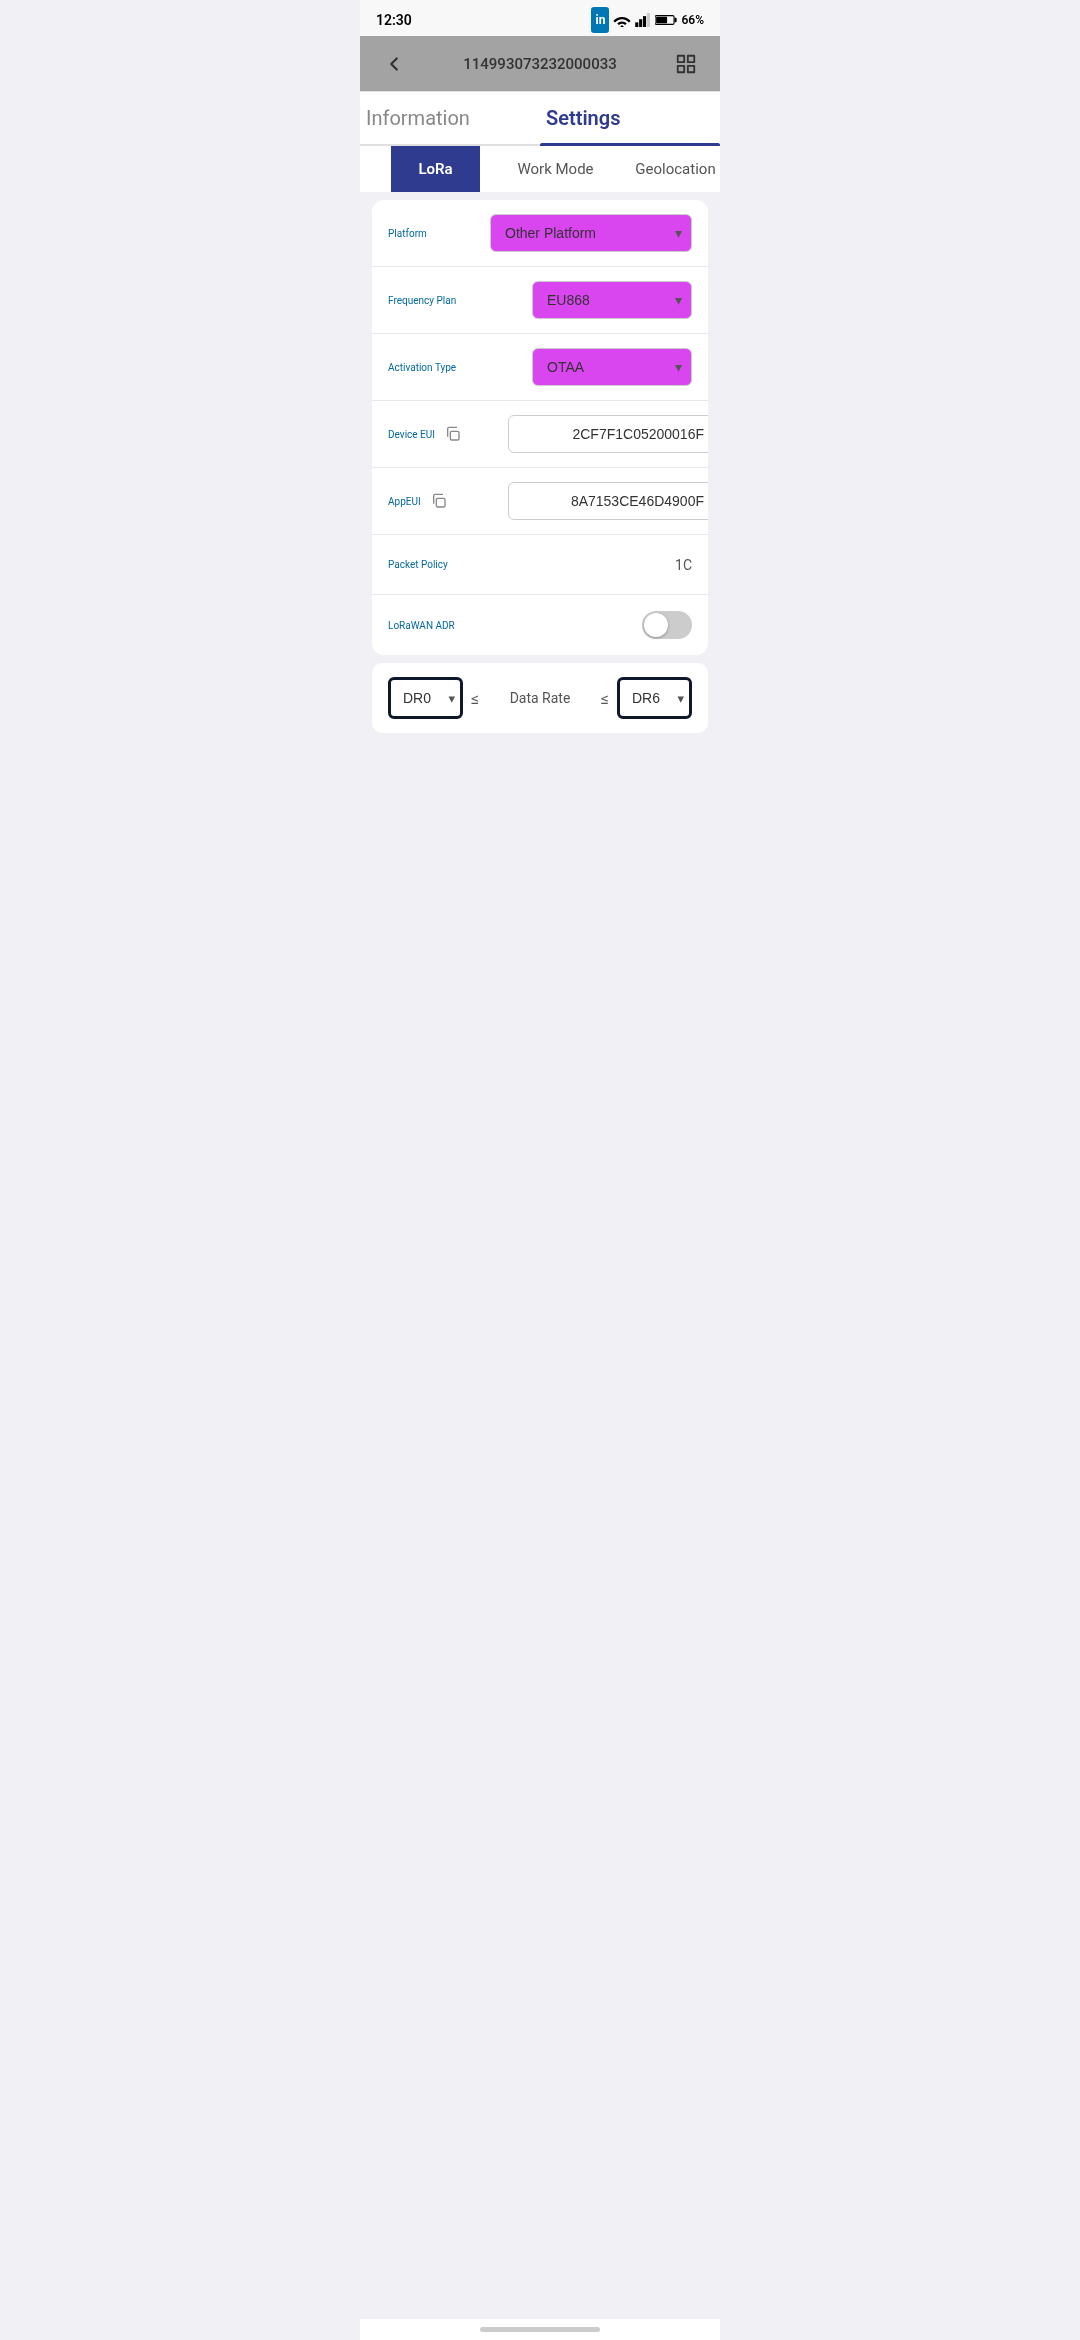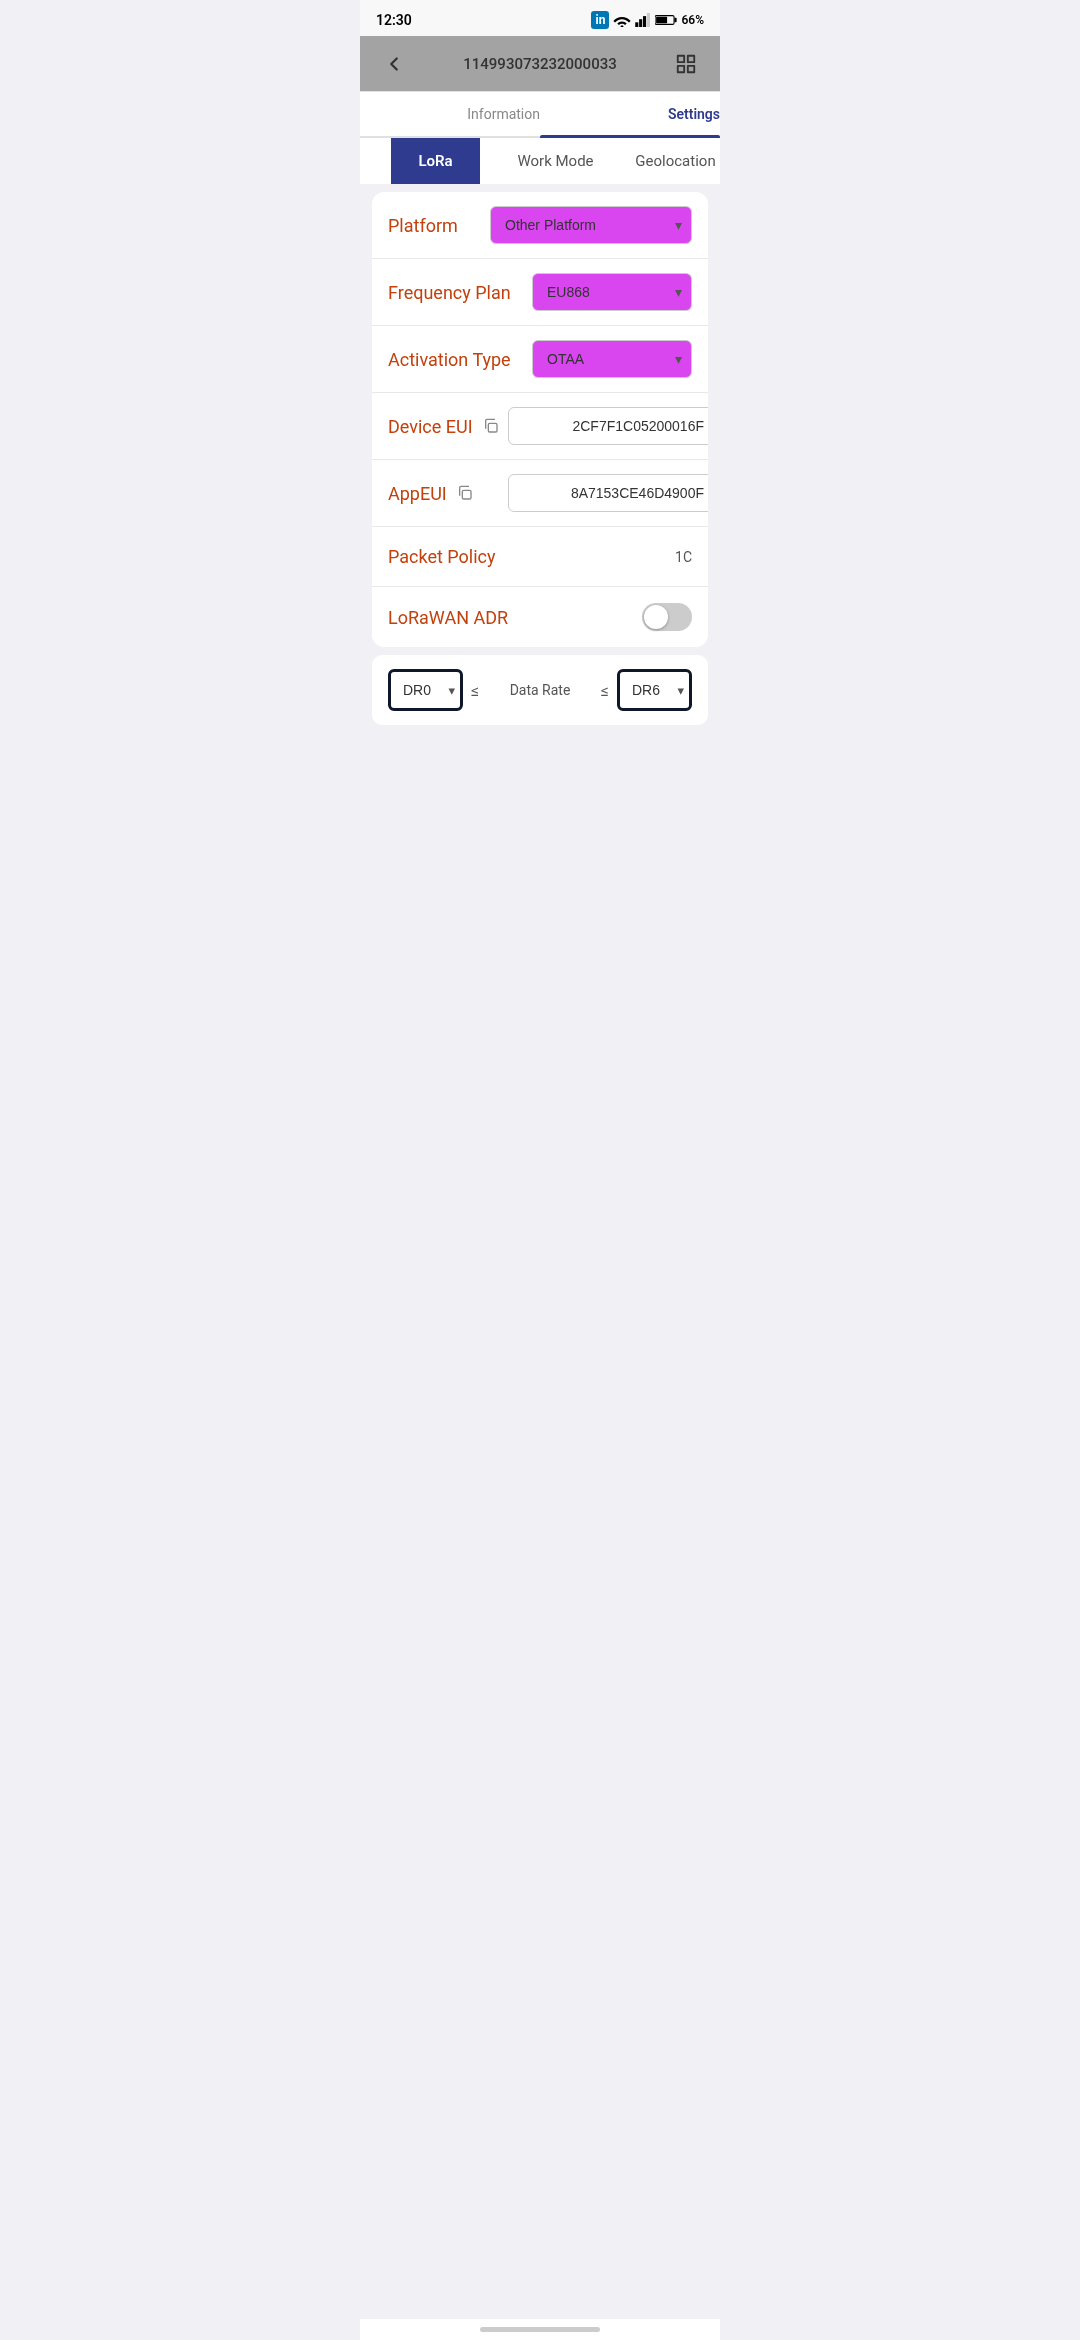--- a/index.html
+++ b/index.html
@@ -34,21 +34,21 @@
       align-items: center;
       gap: 4px;
       font-size: 12px;
       color: #000;
     }
     .status-icons span {
       font-size: 12px;
     }
     .linkedin-icon {
       width: 18px;
-      height: 18px;
+      height: 26px;
       background: #0077b5;
       border-radius: 3px;
       display: inline-flex;
       align-items: center;
       justify-content: center;
       color: white;
       font-size: 10px;
       font-weight: bold;
     }
 
@@ -87,23 +87,23 @@
     }
 
     
     .main-tabs {
       background: #ffffff;
       display: flex;
       border-bottom: 2px solid #e0e0e0;
     }
     .main-tab {
       flex: 1;
-      text-align: right;
-      padding: 14px 0;
-      font-size: 14px;
+      text-align: left;
+      padding: 14px 6px;
+      font-size: 20px;
       color: #888;
       cursor: pointer;
       position: relative;
     }
     .main-tab.active {
       color: #2e3b8e;
       font-weight: 600;
     }
     .main-tab.active::after {
       content: '';
@@ -157,22 +157,22 @@
       padding: 14px 16px;
       border-bottom: 1px solid #e8e8e8;
       min-height: 60px;
     }
     .form-row:last-child {
       border-bottom: none;
       gap: 28px;
     }
 
     .form-label {
-      font-size: 18px;
-      color: #c2410c;
+      font-size: 10px;
+      color: #0369a1;
       min-width: 120px;
       flex-shrink: 0;
       display: flex;
       align-items: center;
       gap: 4px;
     }
 
     .form-value {
       flex: 1;
       display: flex;

